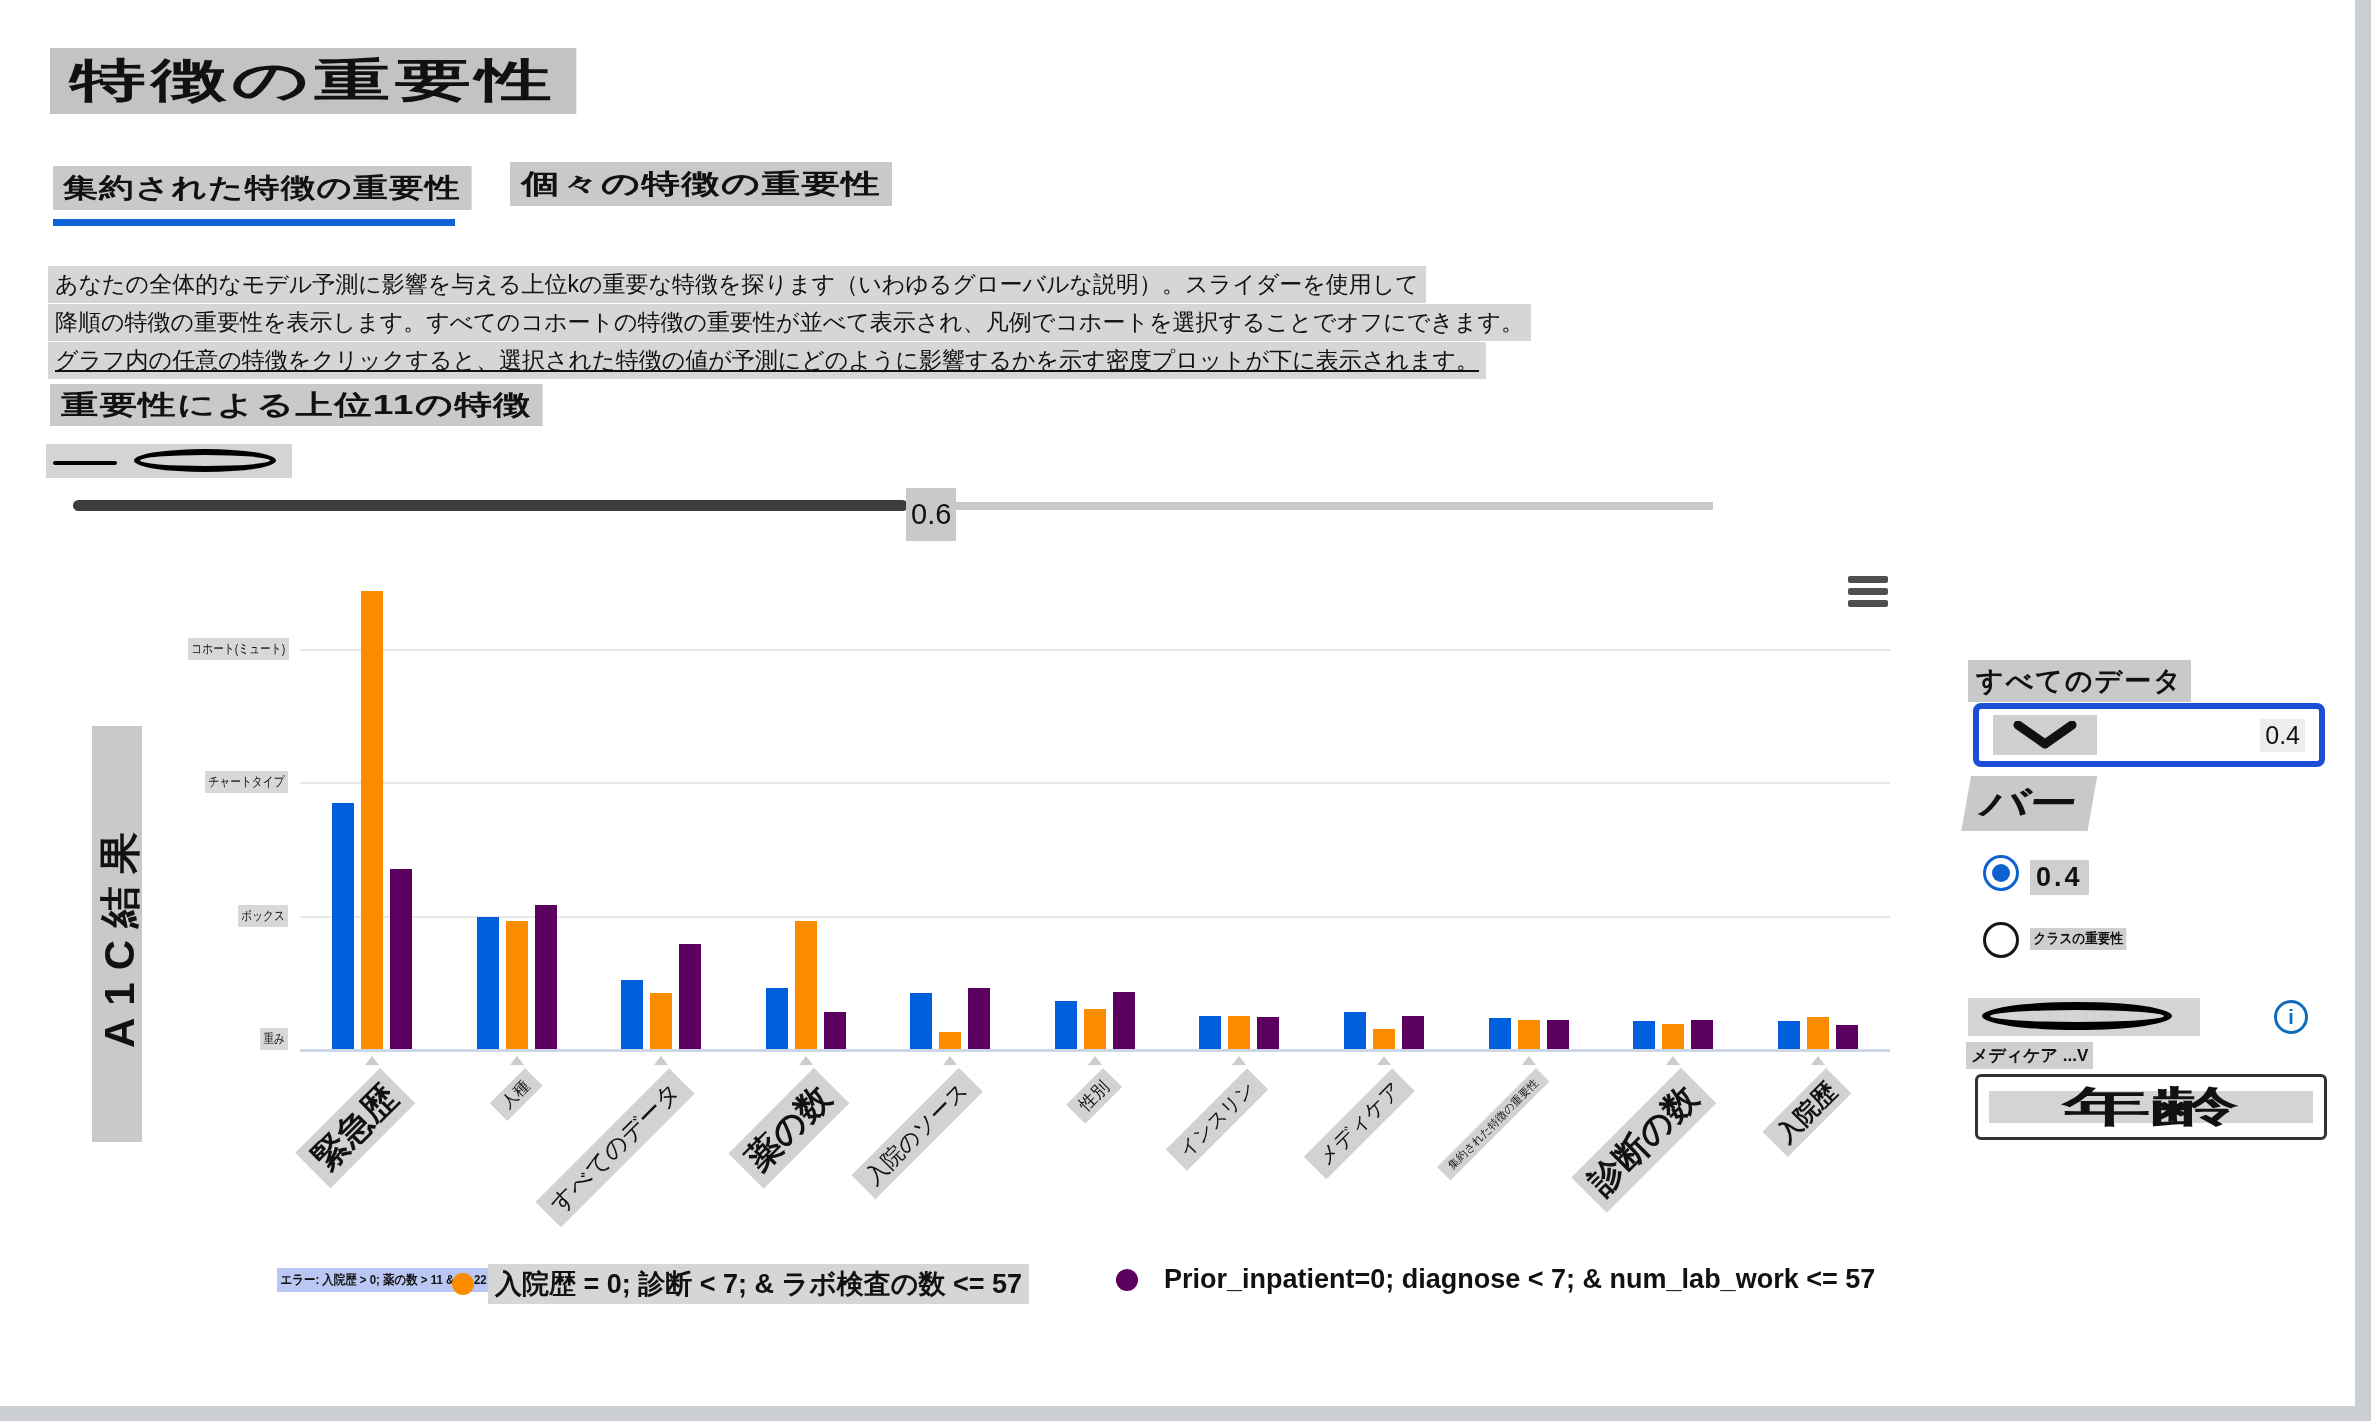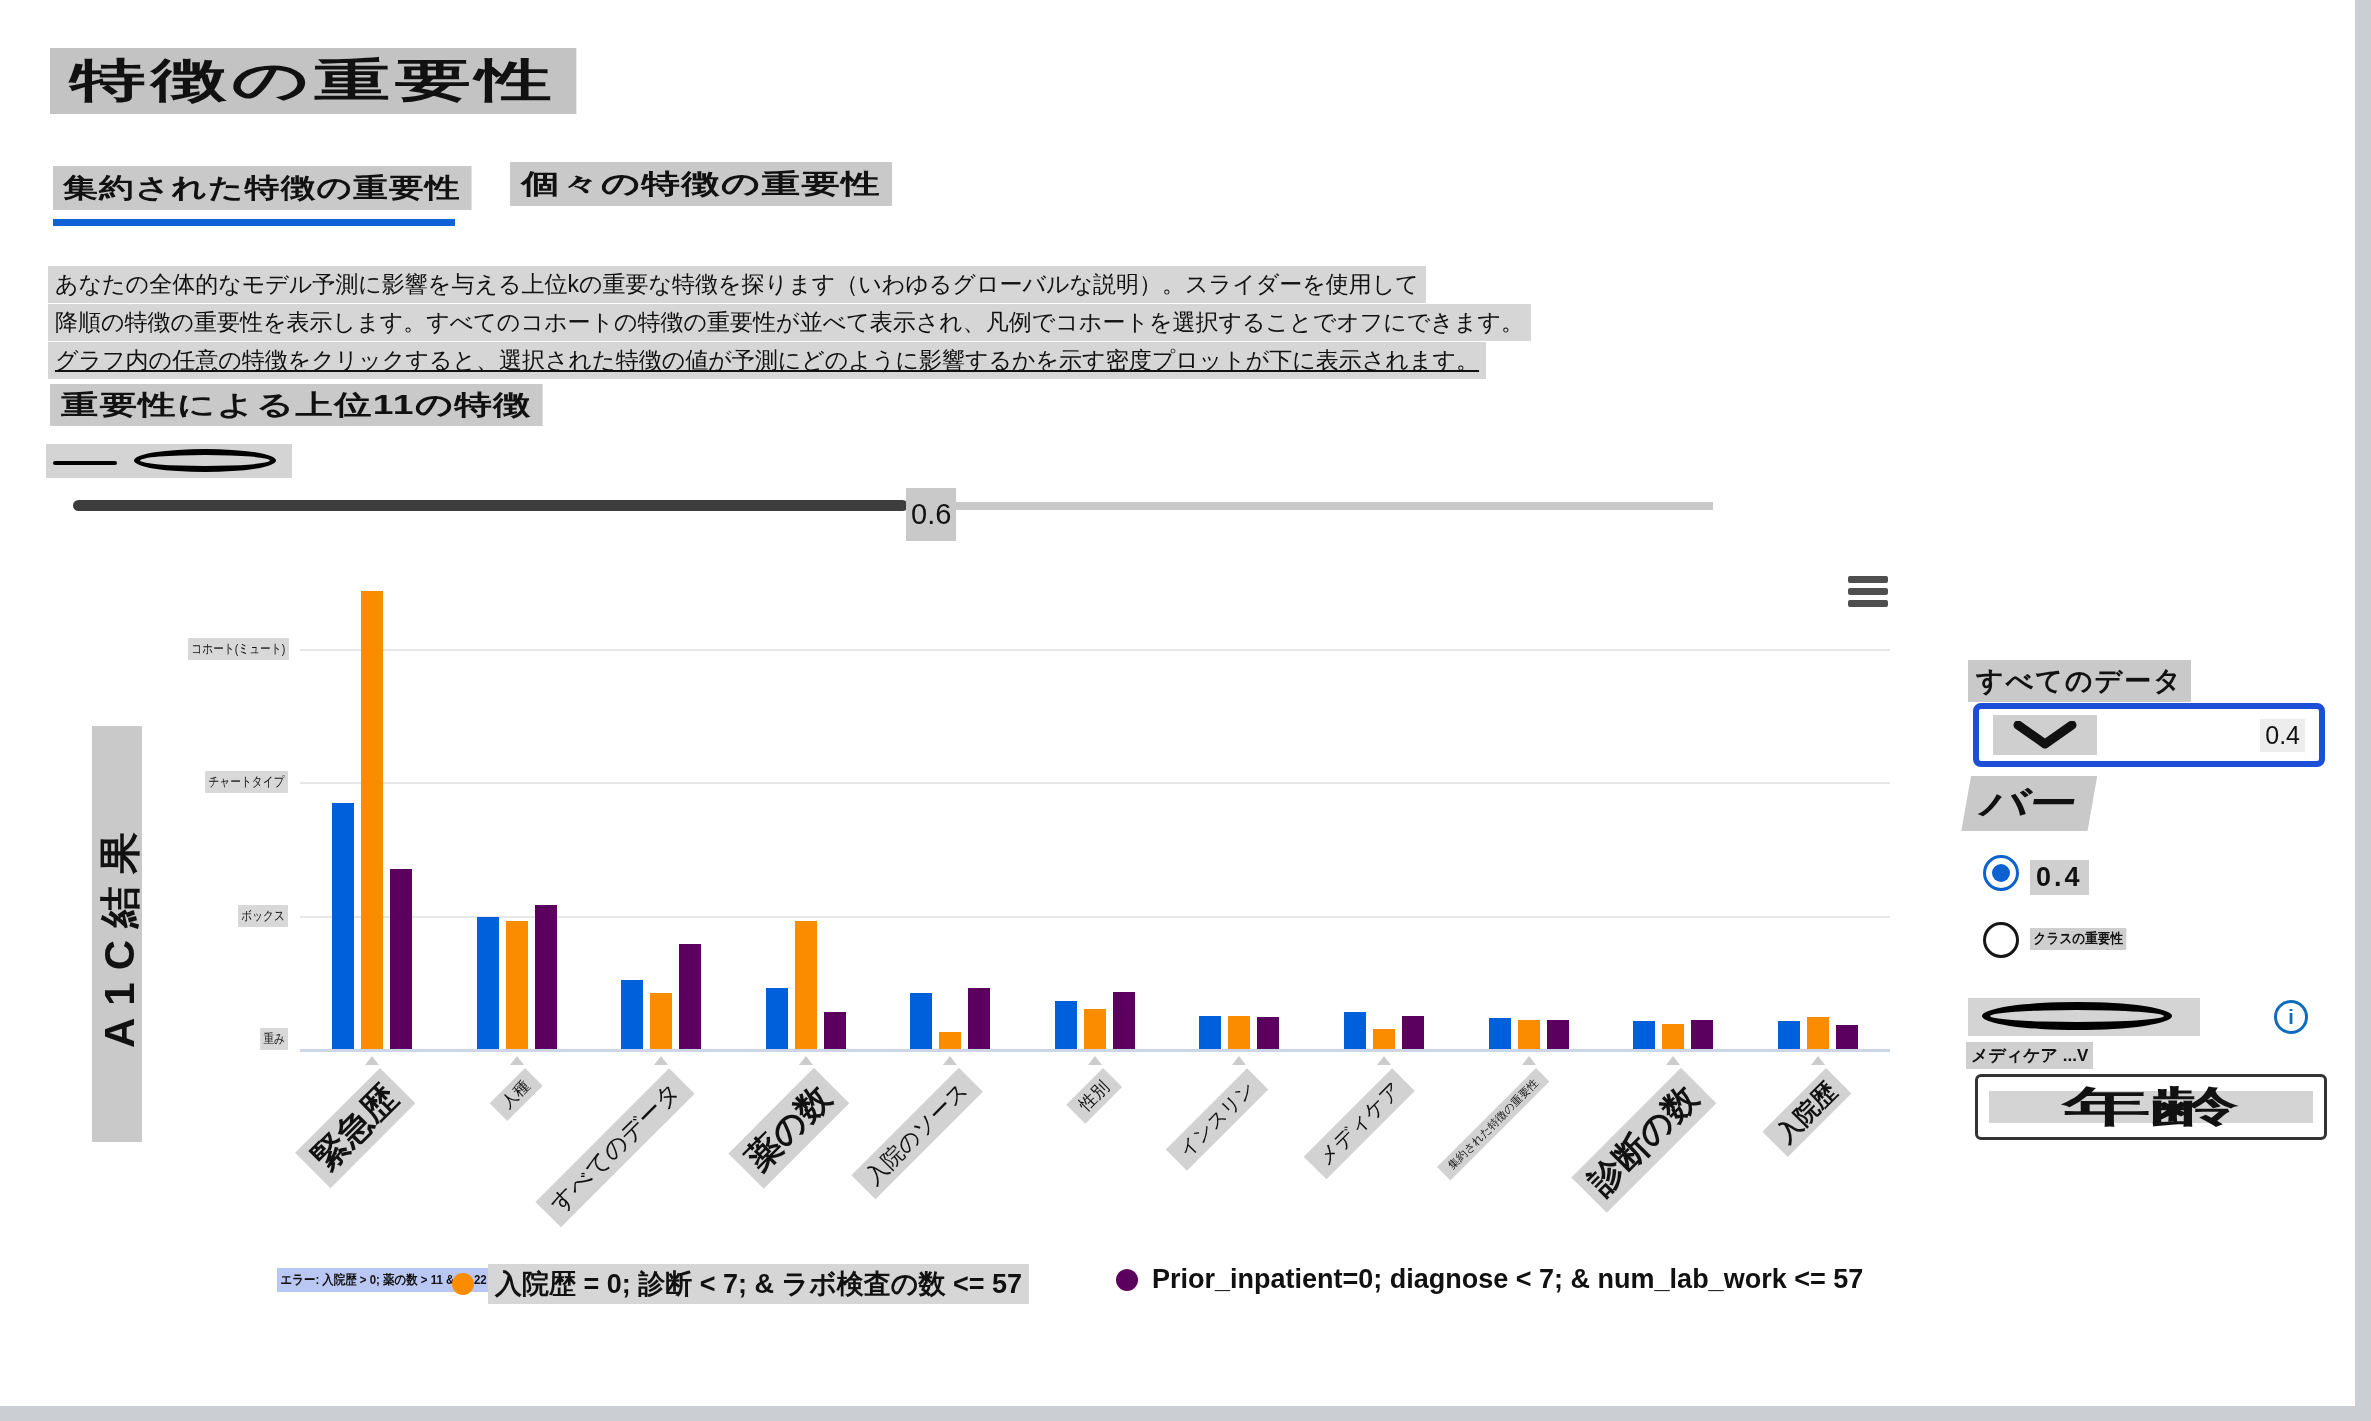--- a/index.html
+++ b/index.html
@@ -74,21 +74,21 @@
 
   
   .legend-item{position:absolute;display:flex;align-items:center;}
   .legend-dot{width:22px;height:22px;border-radius:50%;margin-right:14px;flex:none;}
   .legend-text{font-size:27px;font-weight:600;white-space:nowrap;}
   .li1{left:277px;top:1268px;}
   .li1 .legend-text{font-size:13px;background:#b9c7f2;padding:3px 4px;
     transform:scaleX(0.88);transform-origin:left center;}
   .li2{left:452px;top:1264px;}
   .li2 .legend-text{background:#d6d6d6;padding:2px 7px;}
-  .li3{left:1116px;top:1264px;}
+  .li3{left:1116px;top:1264px;gap:12px;}
 
   
   .alldata-label{position:absolute;left:1968px;top:660px;font-size:27px;font-weight:600;
     background:#c9c9c9;padding:3px 8px;letter-spacing:2px;white-space:nowrap;}
   .cohort-dropdown{position:absolute;left:1973px;top:703px;width:352px;height:64px;
     border:6px solid #1d4ed8;border-radius:8px;box-sizing:border-box;display:flex;
     align-items:center;justify-content:space-between;padding:0 14px;background:#fff;cursor:pointer;}
   .chev-wrap{background:#cfcfcf;width:104px;height:40px;display:flex;align-items:center;justify-content:center;}
   .dd-value{font-size:25px;background:#ededed;padding:2px 5px;}
   .bar-type-label{position:absolute;left:1971px;top:776px;font-size:38px;font-weight:700;

